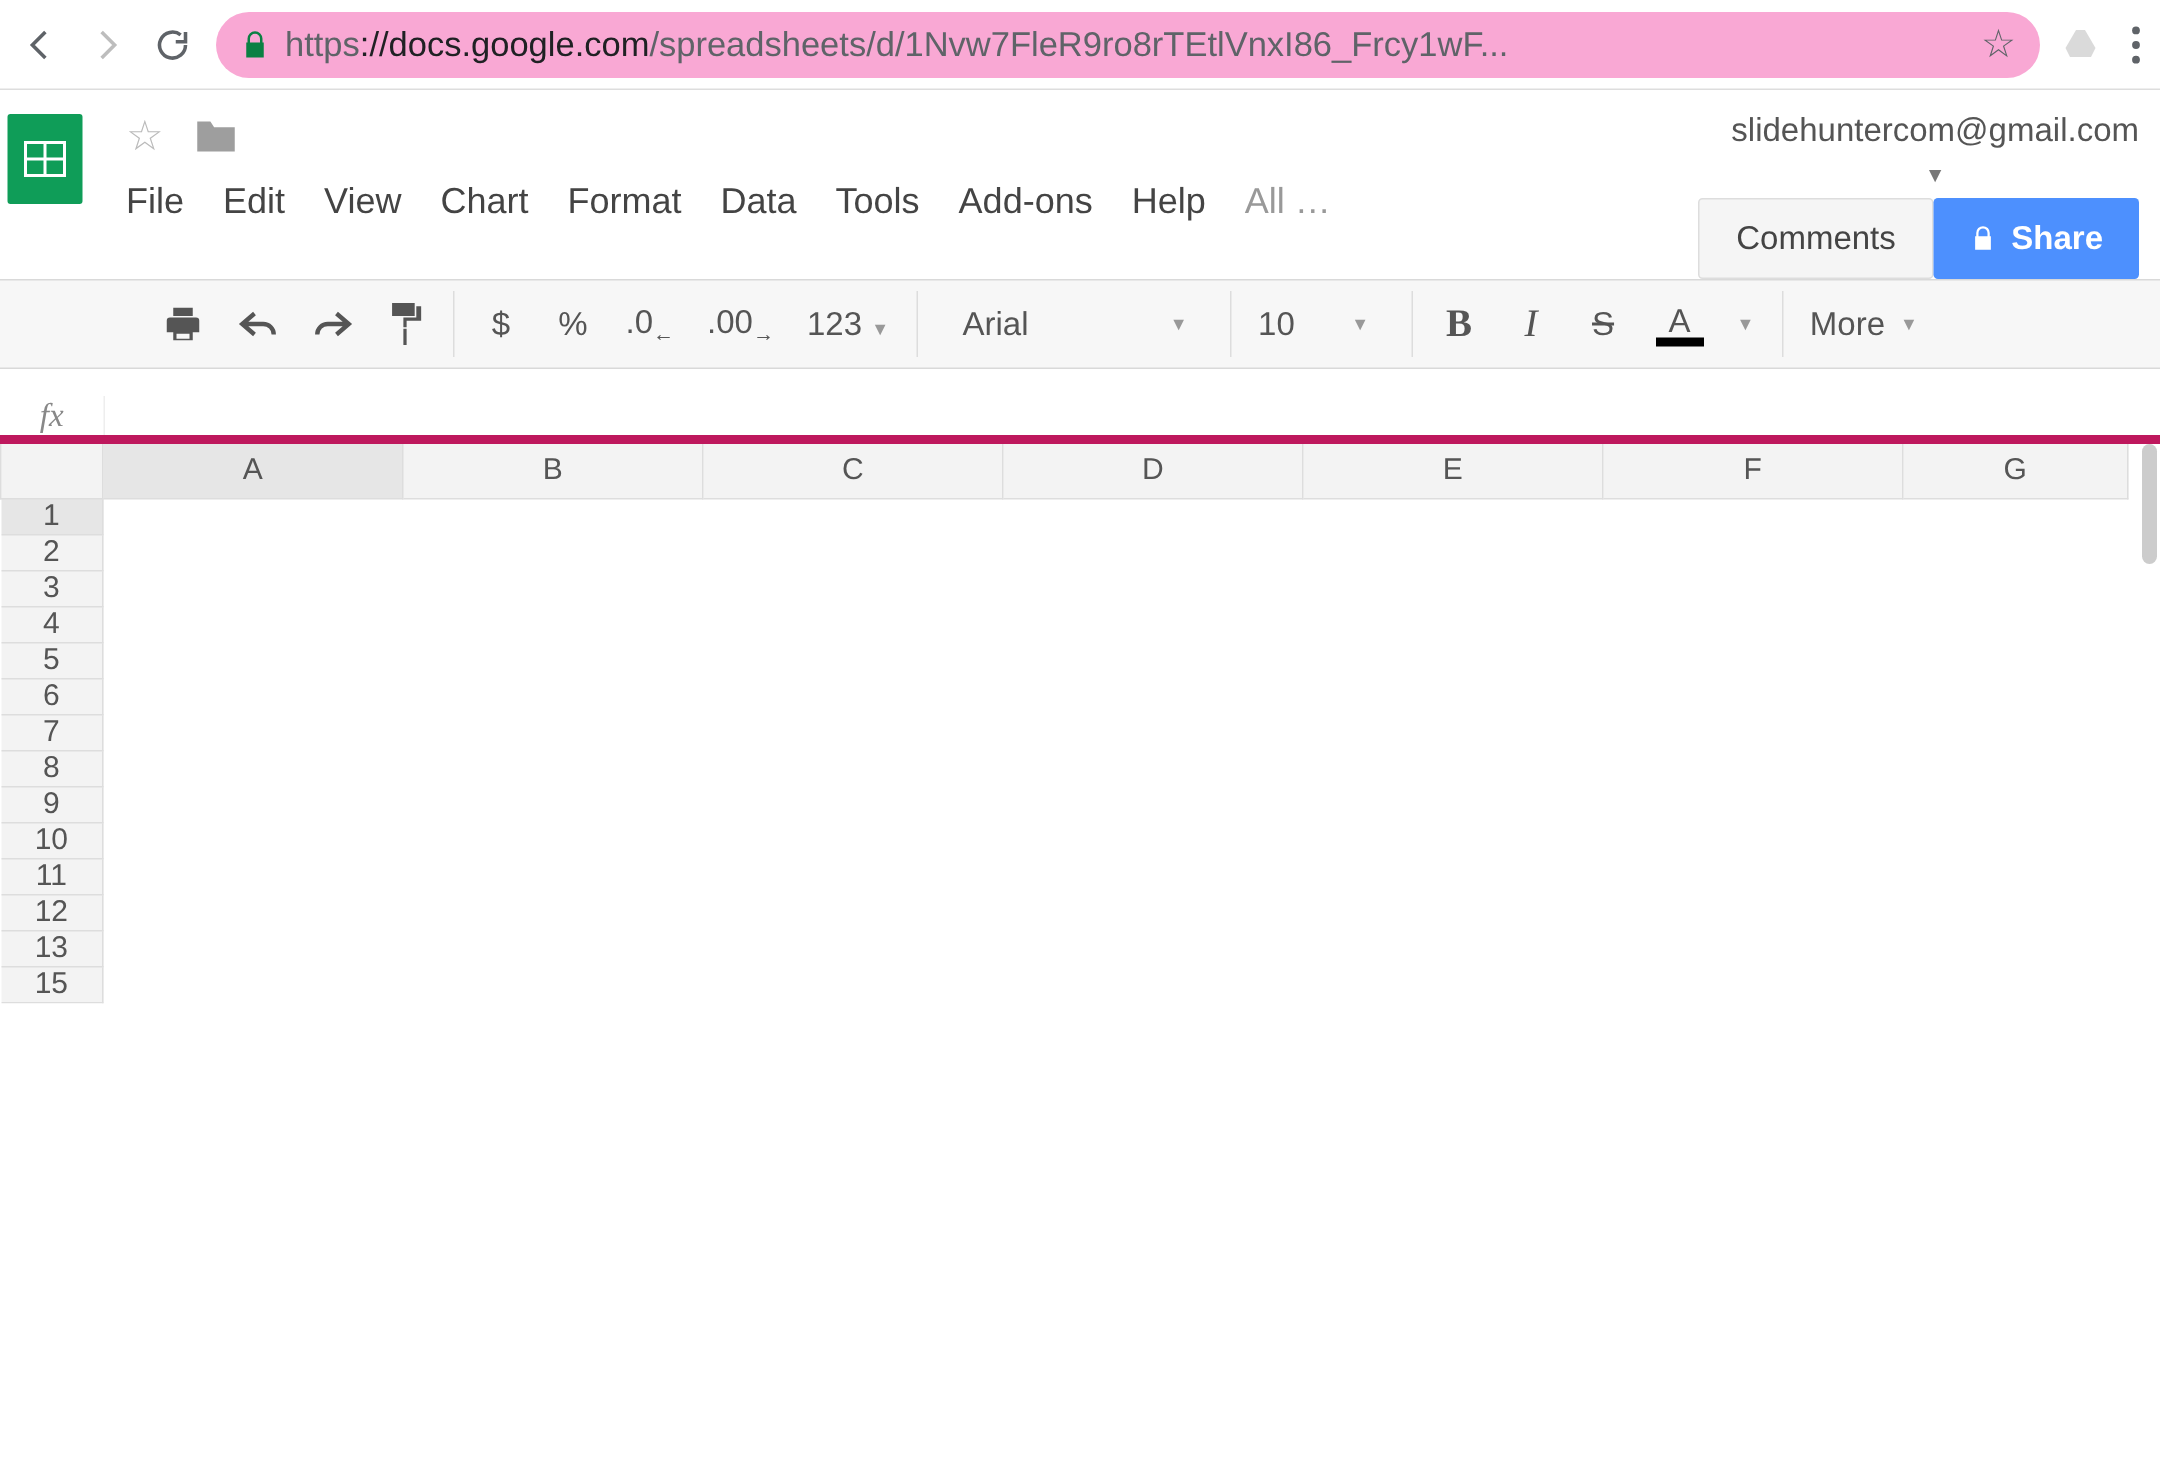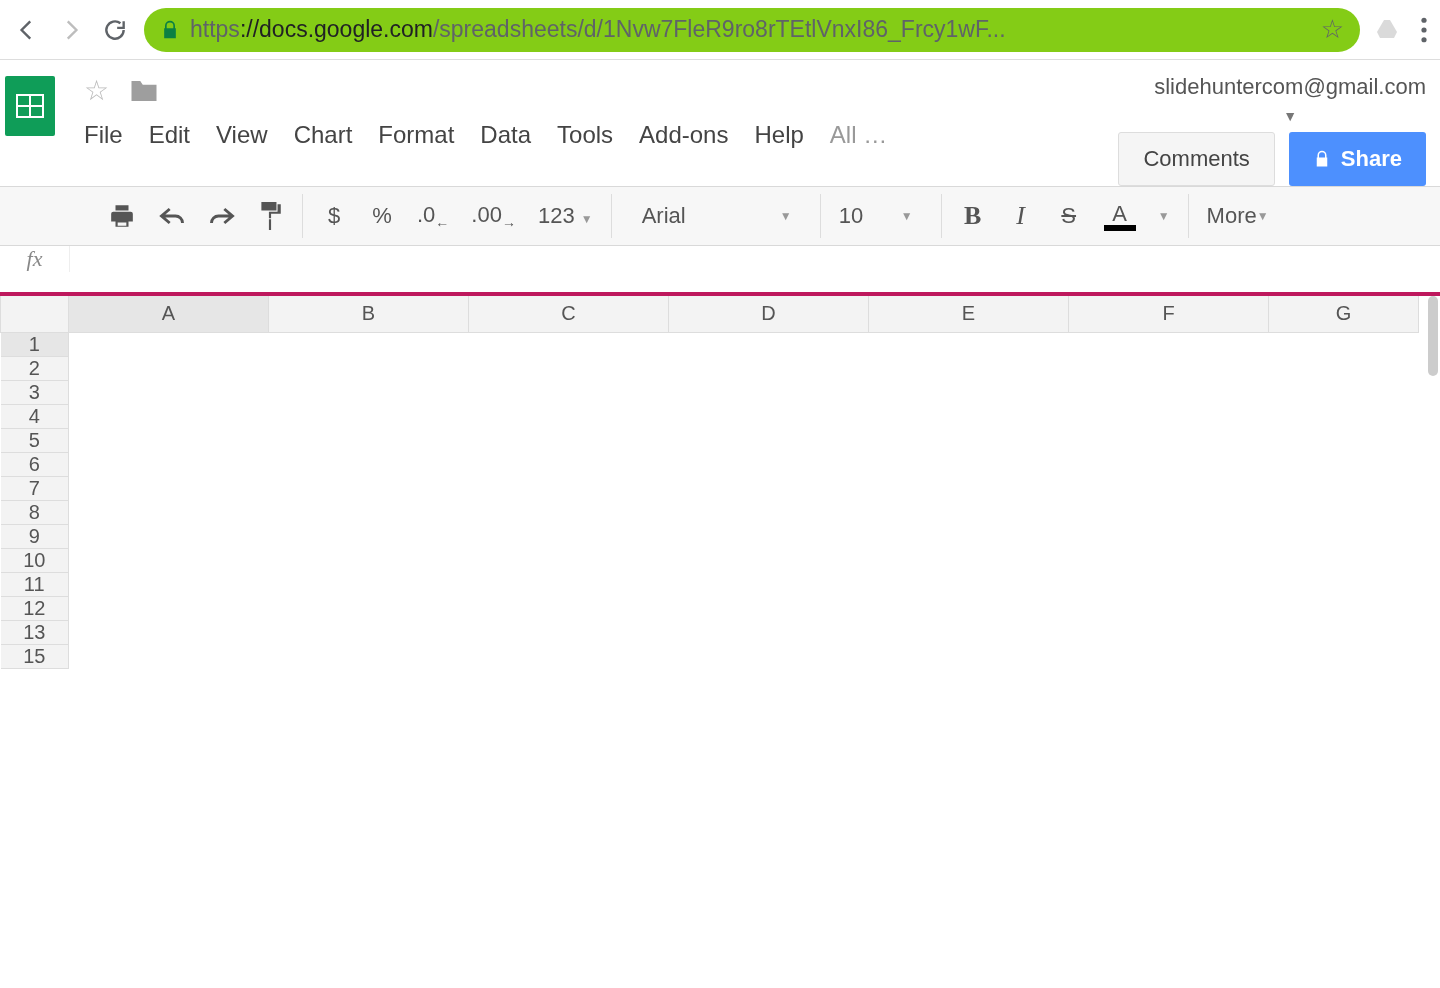--- a/index.html
+++ b/index.html
@@ -3,21 +3,21 @@
 <meta charset="utf-8">
 <style>
   * { box-sizing: border-box; margin: 0; padding: 0; }
   body { font-family: Arial, sans-serif; background: #fff; color: #333; width: 1440px; }
   .browser-bar {
     height: 60px; display: flex; align-items: center; padding: 0 12px;
     border-bottom: 1px solid #ddd; gap: 14px;
   }
   .nav-btn { width: 30px; height: 30px; display:flex; align-items:center; justify-content:center; color:#5f6368; }
   .url-bar {
-    flex: 1; height: 44px; background: #84cc16; border-radius: 22px;
+    flex: 1; height: 44px; background: #f9a8d4; border-radius: 22px;
     display: flex; align-items: center; padding: 0 16px; gap: 10px;
     font-size: 23px; color: #202124;
   }
   .url-text { flex: 1; white-space: nowrap; overflow: hidden; }
   .url-scheme { color: #5f6368; }
   .url-host { color: #202124; }
   .url-path { color: #5f6368; }
   .right-btns { display:flex; gap:20px; align-items:center;}
   .lock-green { color:#0b8043; }
   .star-icon { color:#5f6368; font-size:26px;}
@@ -37,44 +37,44 @@
   .star-outline { color:#bbb; font-size:28px;}
   .folder-icon { color:#999; font-size:26px;}
 
   .menu-row { display:flex; gap:26px; padding-top:14px; font-size:24px; color:#444; align-items:center; white-space:nowrap;}
   .menu-item { cursor:default; }
   .menu-more { color:#999; }
 
   .right-panel { display:flex; flex-direction:column; align-items:flex-end; gap:8px; padding-top:8px;}
   .user-email { display:flex; align-items:center; gap:8px; font-size:22px; color:#555;flex-direction:column;}
   .tri-down { font-size:14px; color:#777;}
-  .btn-row { display:flex; gap:14px;}
+  .btn-row { display:flex; }
   .btn-comments { height:54px; padding:0 24px; background:#f5f5f5; border:1px solid #ddd; border-radius:3px; font-size:22px; color:#444; display:flex; align-items:center;}
   .btn-share { height:54px; padding:0 24px; background:#4d90fe; border-radius:3px; color:#fff; font-size:22px; font-weight:bold; display:flex; align-items:center; gap:10px;}
 
   .toolbar {
     height:60px; border-top:1px solid #d9d9d9; border-bottom:1px solid #d9d9d9;
     background:#f7f7f7; display:flex; align-items:center; padding-left:90px; gap:0;
     font-size:22px; color:#555;
   }
   .tb-group { display:flex; align-items:center; gap:22px; padding:0 18px;}
   .vsep { width:1px; height:44px; background:#ddd;}
   .tb-btn { min-width:26px; text-align:center; }
   .format-num { font-family:Arial; }
   .font-select { width:160px; display:flex; align-items:center; justify-content:space-between; padding-right:10px;margin-left:12px;}
   .size-select { width:84px; display:flex; align-items:center; justify-content:space-between; padding-right:10px;}
   .tri-down-sm { font-size:12px; color:#999;}
   .bold { font-weight:bold; font-family:'Times New Roman',serif; font-size:26px;}
   .italic { font-style:italic; font-family:'Times New Roman',serif; font-size:26px;}
   .strike { text-decoration:line-through; font-family:Arial;}
   .text-color { display:flex; flex-direction:column; align-items:center;}
   .color-bar { width:32px; height:6px; background:#000; margin-top:-2px;}
-  .more-label { display:flex; align-items:center; }
-
-  .formula-bar { height:50px; display:flex; align-items:flex-start; border-bottom:4px solid #be185d;}
+  .more-label { display:flex; align-items:center; gap:10px;}
+
+  .formula-bar { height:50px; display:flex; align-items:flex-end; border-bottom:6px solid #be185d;}
   .fx-label { width:70px; text-align:center; font-style:italic; color:#888; font-size:22px; border-right:1px solid #eee; font-family:'Times New Roman',serif;}
   .corner { width:68px; height:36px; background:#f3f3f3; border-right:1px solid #ccc; border-bottom:1px solid #ccc;}
 
   table.sheet { border-collapse:collapse; table-layout:fixed;}
   .col-head th {
     background:#f3f3f3; border:1px solid #ddd; border-top:none;
     font-weight:400; color:#555; font-size:20px; height:36px;
   }
   .col-head th.selcol { background:#e6e6e6; }
   .row-head {

